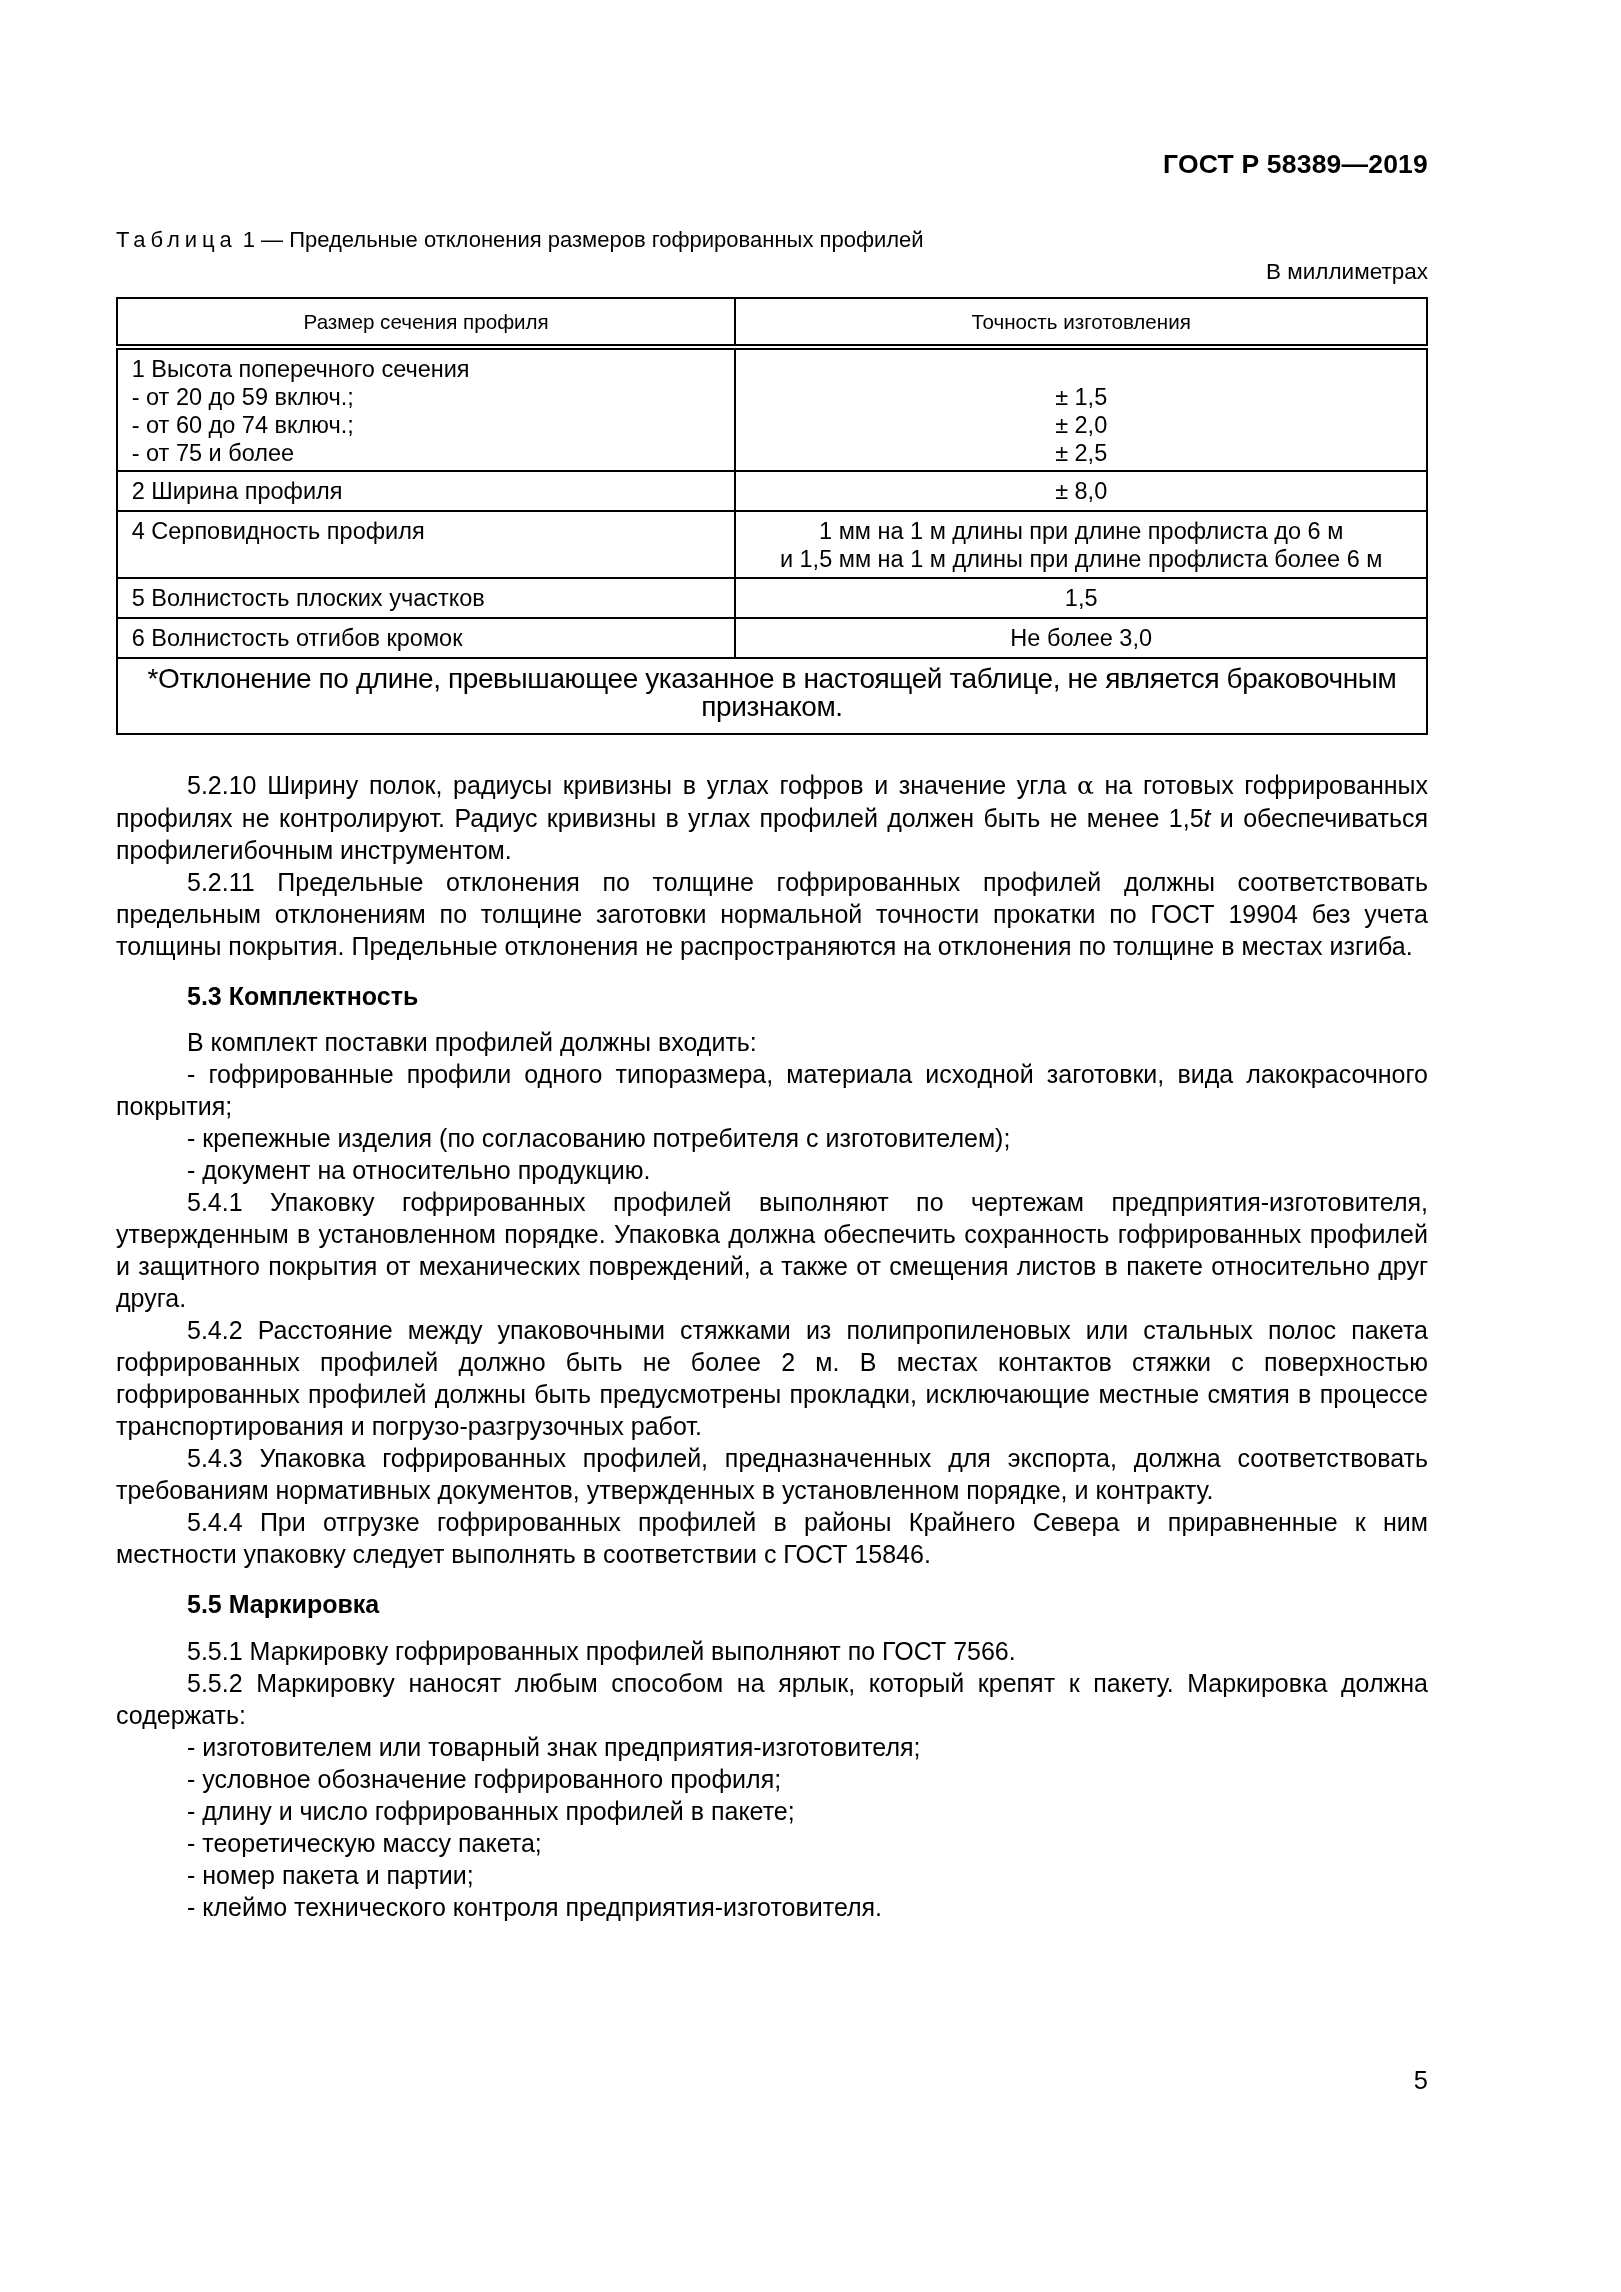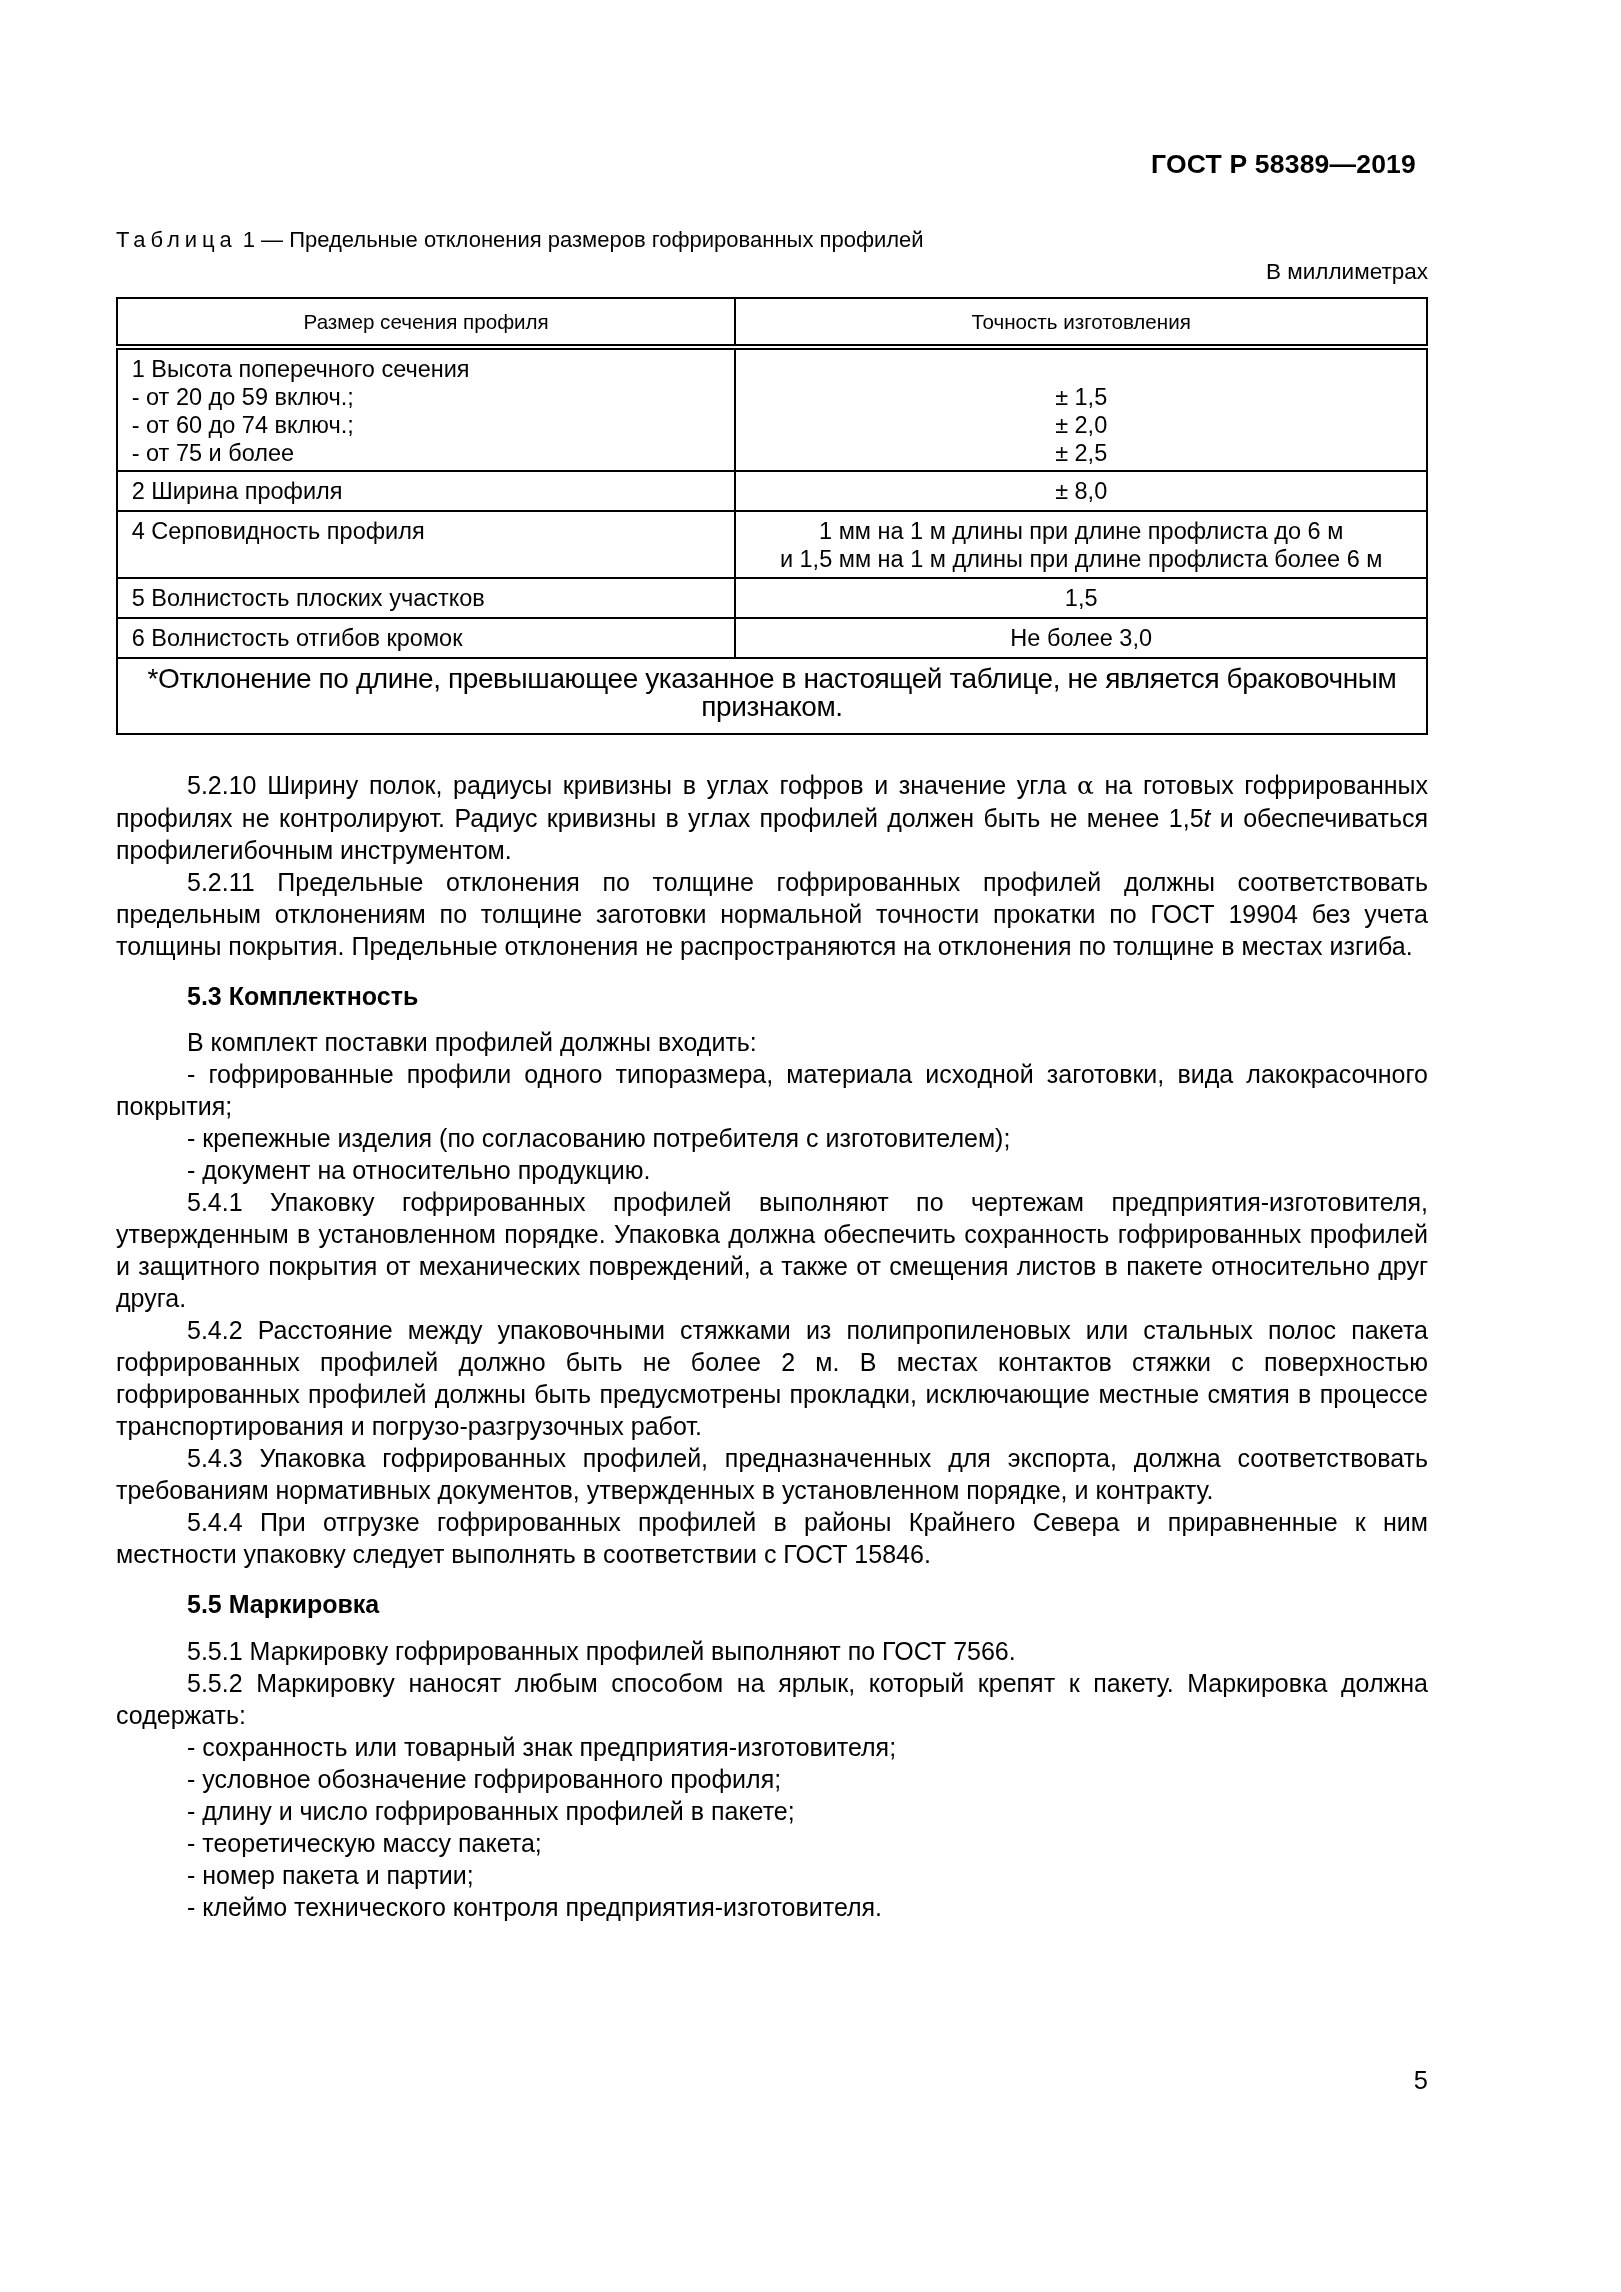--- a/index.html
+++ b/index.html
@@ -1,19 +1,19 @@
 <!DOCTYPE html>
 <html><head>
   <meta charset="utf-8">
   <style>
     html, body { margin: 0; padding: 0; background: #ffffff; }
     body { width: 1621px; height: 2293px; position: relative; overflow: hidden;
            font-family: "Liberation Sans", "DejaVu Sans", sans-serif; color: #000; }
     .page { position: absolute; left: 116px; top: 0; width: 1312px; }
-    .doc-id { position: absolute; right: 12px; top: 149px; font-weight: bold; font-size: 26.5px; letter-spacing: 0.2px; }
+    .doc-id { position: absolute; right: 0; top: 149px; font-weight: bold; font-size: 26.5px; letter-spacing: 0.2px; }
     .table-caption { position: absolute; left: 0; top: 227px; font-size: 22px; }
     .table-caption .spaced { letter-spacing: 4.9px; }
     .units { position: absolute; right: 0; top: 259px; font-size: 22.5px; }
 
     table.tol { position: absolute; left: 0; top: 297px; width: 1312px; border-collapse: collapse;
                 font-size: 23.5px; line-height: 28px; }
     table.tol td, table.tol th { border: 2px solid #000; padding: 0 13.7px; vertical-align: top; }
     table.tol { border: 2.9px solid #000; }
     table.tol th { font-weight: normal; font-size: 20.6px; text-align: center; vertical-align: middle; height: 45px; }
     table.tol thead tr { border-bottom: 5.9px double #000; }
@@ -104,21 +104,21 @@
     <p class="list">- документ на относительно продукцию.</p>
 
     <p>5.4.1 Упаковку гофрированных профилей выполняют по чертежам предприятия-изготовителя, утвержденным в установленном порядке. Упаковка должна обеспечить сохранность гофрированных профилей и защитного покрытия от механических повреждений, а также от смещения листов в пакете относительно друг друга.</p>
     <p>5.4.2 Расстояние между упаковочными стяжками из полипропиленовых или стальных полос пакета гофрированных профилей должно быть не более 2 м. В местах контактов стяжки с поверхностью гофрированных профилей должны быть предусмотрены прокладки, исключающие местные смятия в процессе транспортирования и погрузо-разгрузочных работ.</p>
     <p>5.4.3 Упаковка гофрированных профилей, предназначенных для экспорта, должна соответствовать требованиям нормативных документов, утвержденных в установленном порядке, и контракту.</p>
     <p>5.4.4 При отгрузке гофрированных профилей в районы Крайнего Севера и приравненные к ним местности упаковку следует выполнять в соответствии с ГОСТ 15846.</p>
 
     <h3>5.5 Маркировка</h3>
     <p class="list">5.5.1 Маркировку гофрированных профилей выполняют по ГОСТ 7566.</p>
     <p>5.5.2 Маркировку наносят любым способом на ярлык, который крепят к пакету. Маркировка должна содержать:</p>
-    <p class="list">- сохранность или товарный знак предприятия-изготовителя;</p>
+    <p class="list">- изготовителем или товарный знак предприятия-изготовителя;</p>
     <p class="list">- условное обозначение гофрированного профиля;</p>
     <p class="list">- длину и число гофрированных профилей в пакете;</p>
     <p class="list">- теоретическую массу пакета;</p>
     <p class="list">- номер пакета и партии;</p>
     <p class="list">- клеймо технического контроля предприятия-изготовителя.</p>
   </div>
 
   <div class="page-number">5</div>
 </div>
 

